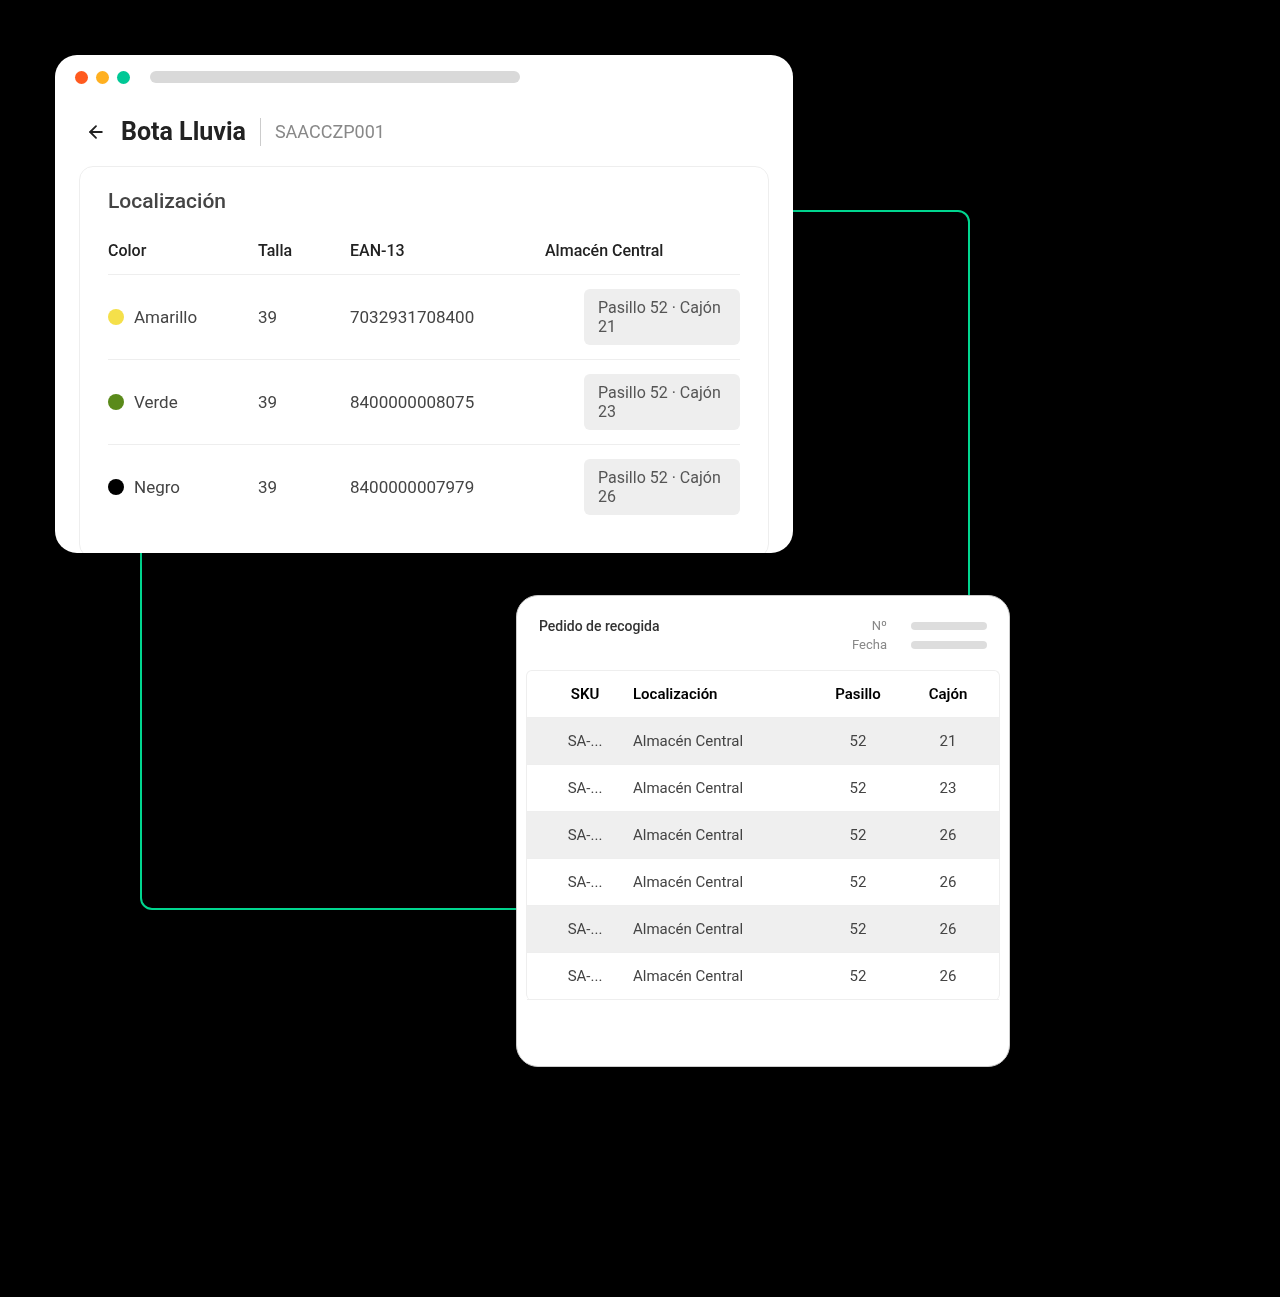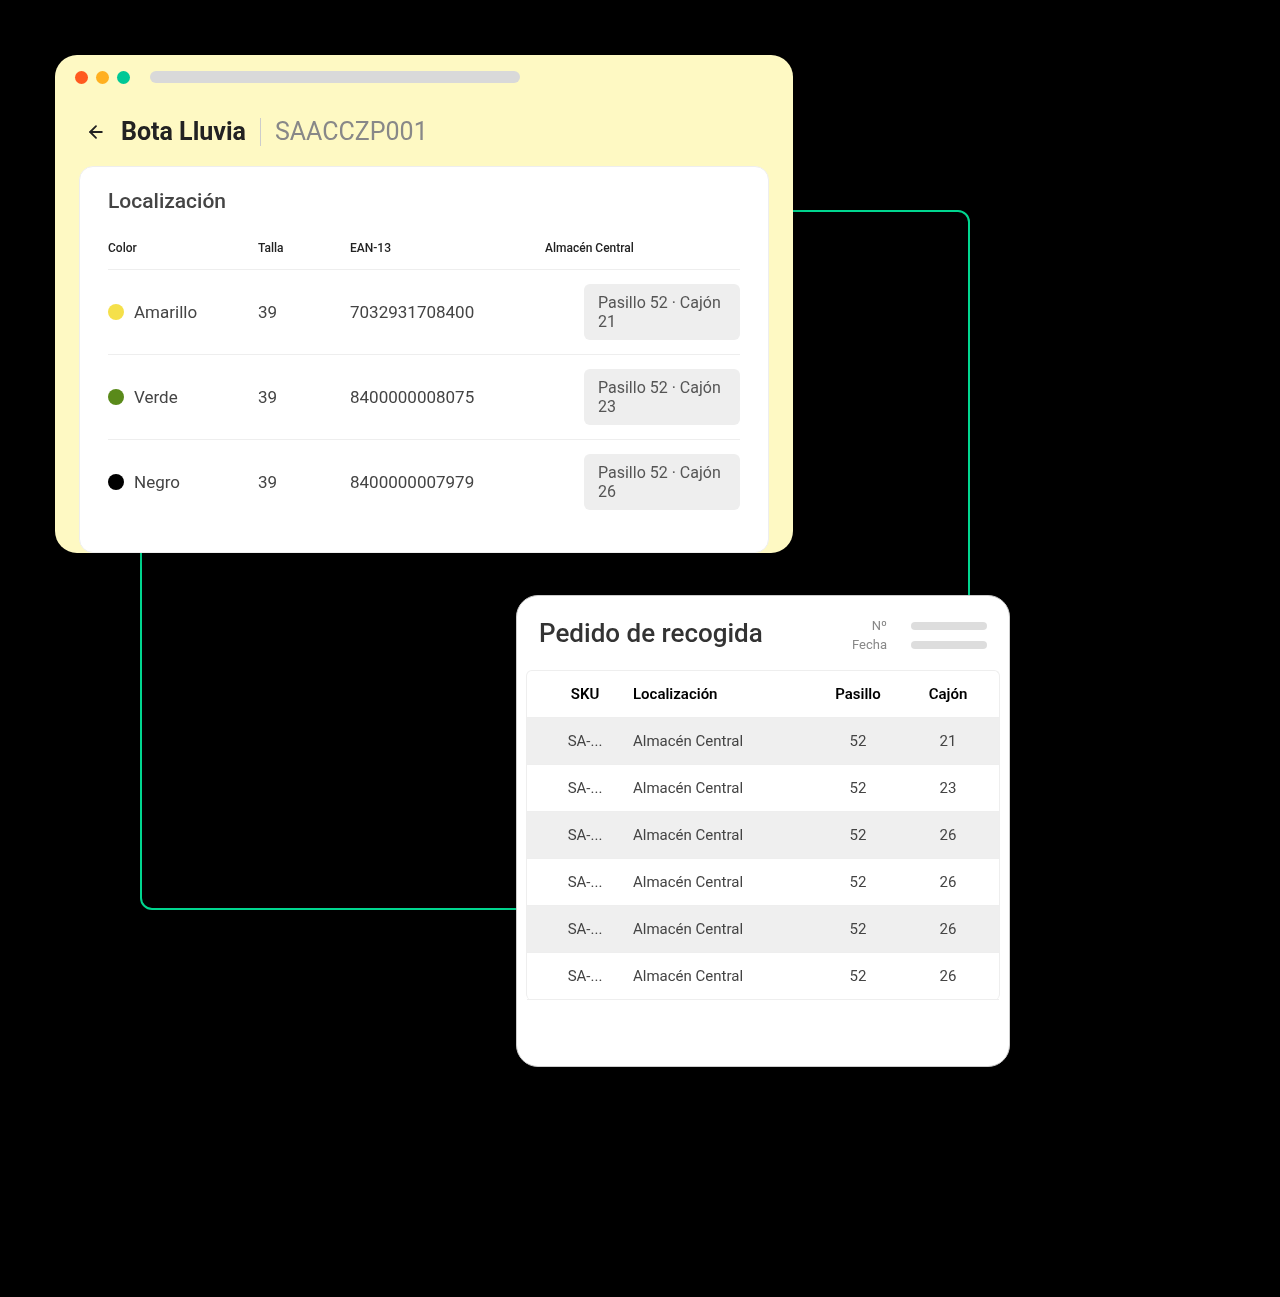--- a/index.html
+++ b/index.html
@@ -25,21 +25,21 @@
       box-shadow: 0 4px 20px rgba(0,0,0,0.15);
       z-index: 2;
       overflow: hidden;
     }
 
     .window-main {
       top: 55px;
       left: 55px;
       width: 738px;
       height: 498px;
-      background: #fef9c3;
+      background: #ffffff;
     }
 
     .title-bar {
       height: 44px;
       display: flex;
       align-items: center;
       padding: 0 20px;
       gap: 8px;
     }
     .traffic-dot { width: 13px; height: 13px; border-radius: 50%; }
@@ -67,21 +67,21 @@
     }
     .product-title {
       font-size: 25px;
       font-weight: 700;
       color: #222;
     }
     .divider-vert {
       width: 1px; height: 28px; background: #ccc;
     }
     .product-code {
-      font-size: 25px;
+      font-size: 18px;
       font-weight: 400;
       color: #888;
     }
 
     .card {
       margin: 0 24px 24px 24px;
       background: #fff;
       border-radius: 14px;
       padding: 22px 28px 28px 28px;
       border: 1px solid #eee;
@@ -97,21 +97,21 @@
     .loc-head, .loc-row {
       display: grid;
       grid-template-columns: 150px 92px 195px 1fr;
       align-items: center;
       padding: 14px 0;
       border-bottom: 1px solid #eee;
     }
     .loc-head { padding: 8px 0 14px 0; }
     .loc-row:last-child { border-bottom: none; }
     .th {
-      font-size: 12px;
+      font-size: 16px;
       font-weight: 500;
       color: #222;
     }
     .td {
       font-size: 17px;
       color: #444;
       font-weight: 400;
     }
     .color-cell { display: flex; align-items: center; gap: 10px; }
     .color-swatch { width: 16px; height: 16px; border-radius: 50%; }
@@ -134,21 +134,21 @@
       background: #fff;
       border: 1px solid #ccc;
       padding: 22px 0 0 0;
     }
     .picking-header {
       display: flex;
       justify-content: space-between;
       padding: 0 22px 14px 22px;
     }
     .picking-title {
-      font-size: 26px;
+      font-size: 14px;
       font-weight: 500;
       color: #333;
     }
     .meta-block { font-size: 13px; color: #888; }
     .meta-row { display: flex; align-items: center; gap: 24px; justify-content: flex-end; margin-bottom: 4px; }
     .meta-skel { width: 76px; height: 8px; background: #ddd; border-radius: 4px; }
 
     .pick-table { width: calc(100% - 18px); margin: 0 9px; border: 1px solid #eee; border-radius: 6px; border-bottom: none; }
     .pick-head, .pick-row {
       display: grid;

